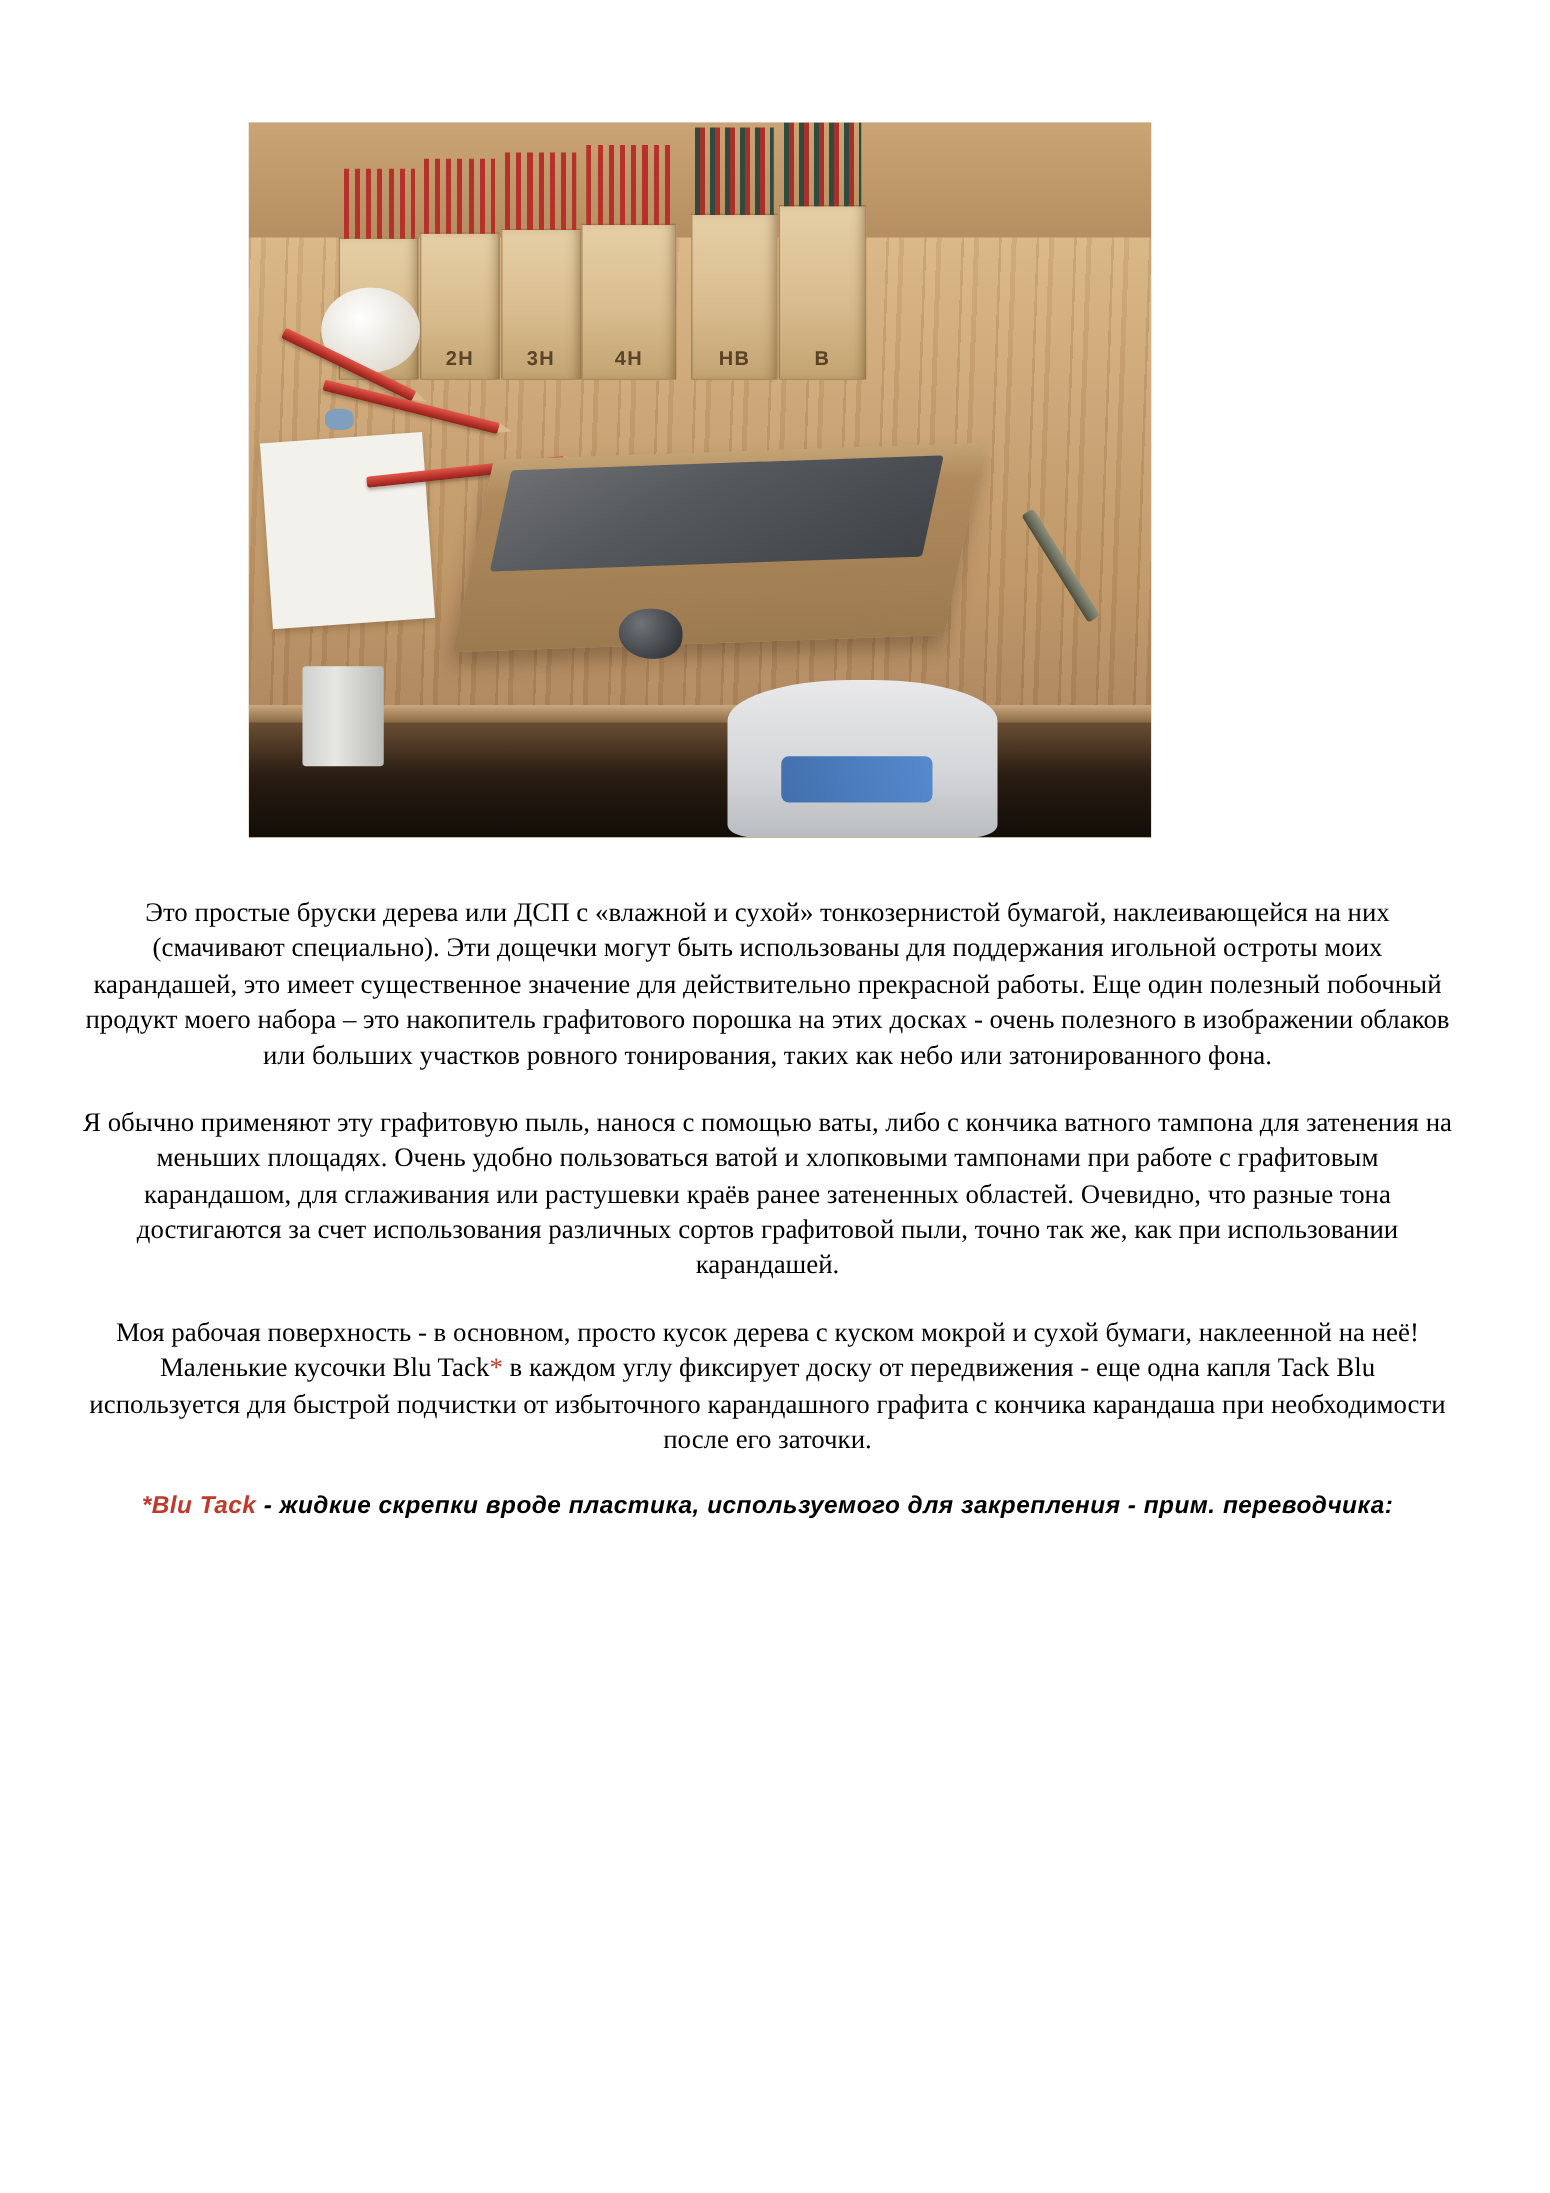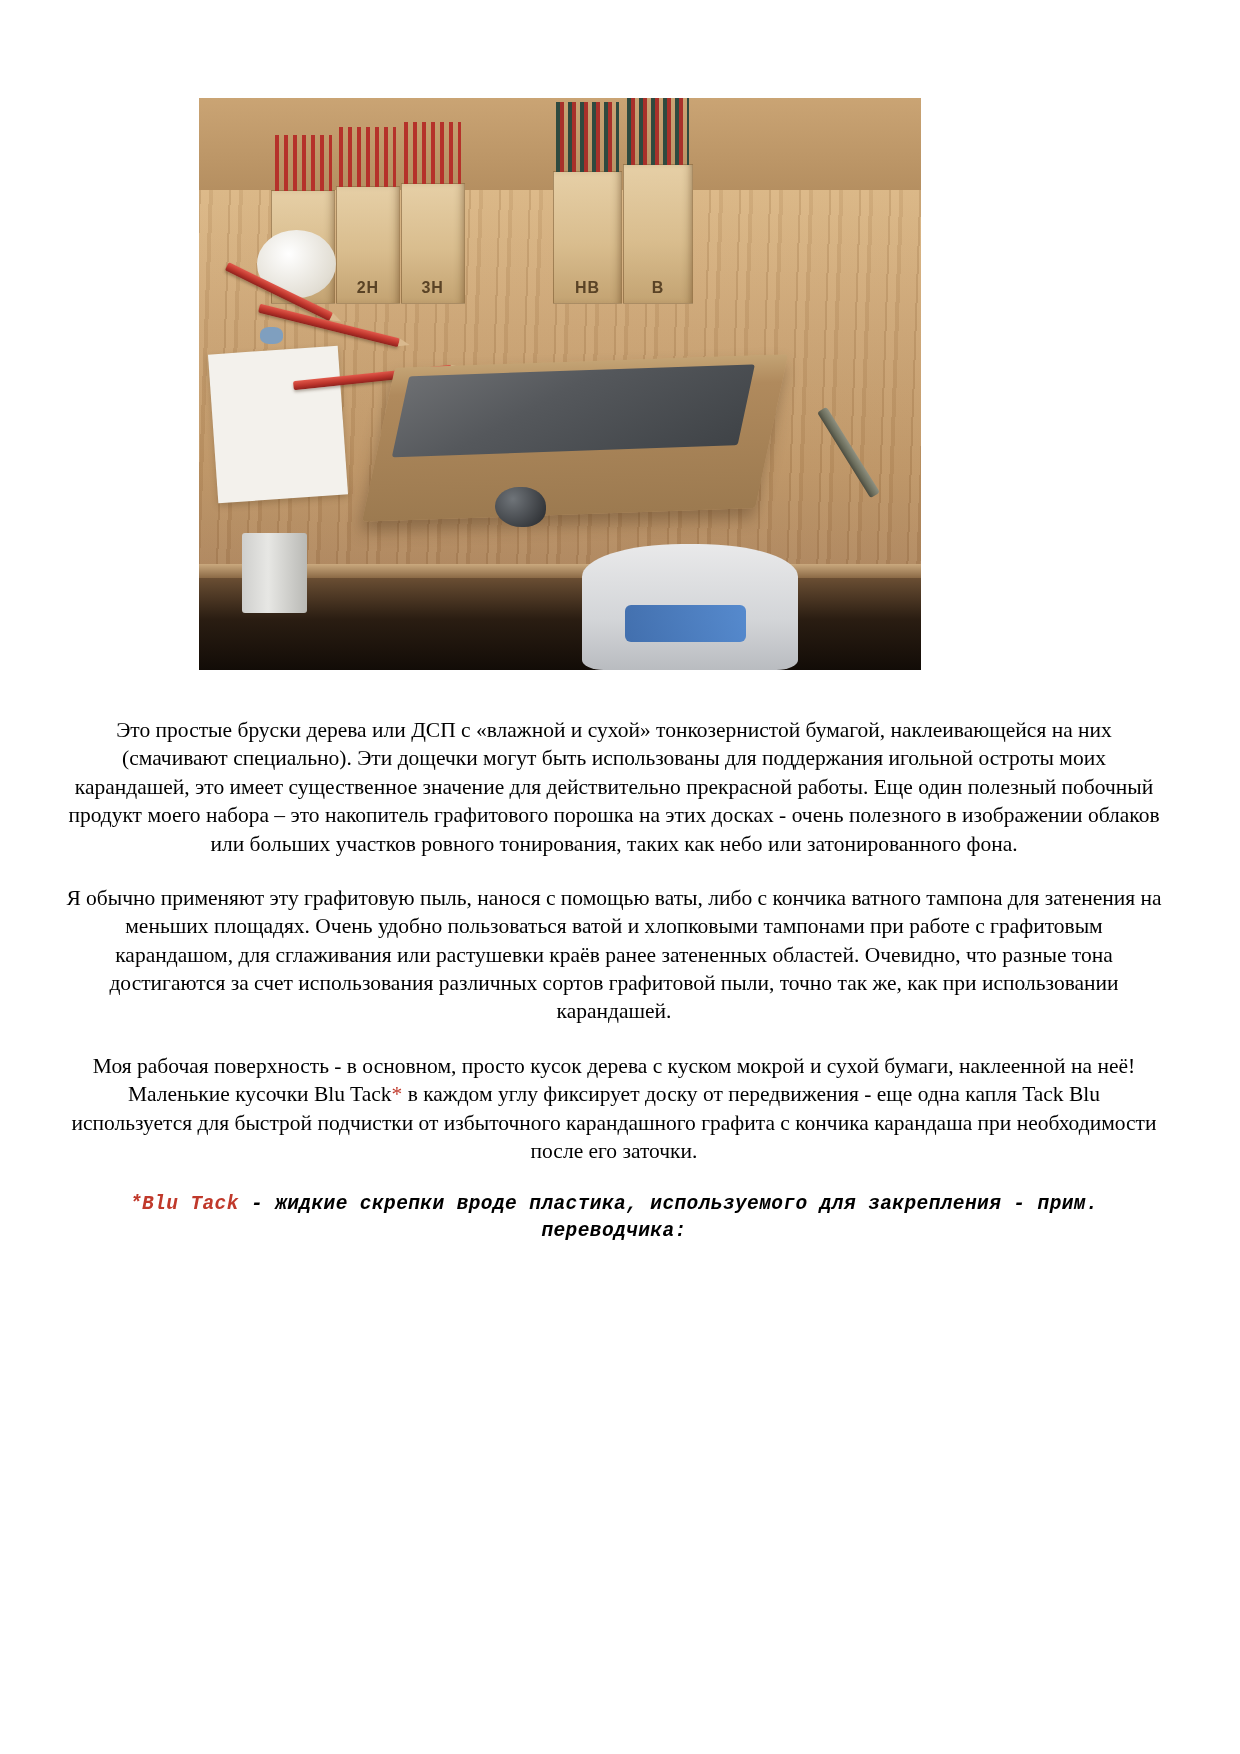--- a/index.html
+++ b/index.html
@@ -220,21 +220,21 @@
     margin: 46px 0 0 0;
     font-size: 21.5px;
     line-height: 1.32;
     text-align: center;
   }
   .body-text p {
     margin: 0 0 26px 0;
   }
   .footnote {
     margin-top: 8px;
-    font-family: Liberation Mono, monospace;
+    font-family: Liberation Sans, sans-serif;
     font-weight: 700;
     font-style: italic;
     font-size: 19.5px;
     line-height: 1.35;
     letter-spacing: .4px;
   }
   .accent {
     color: #c0392b;
   }
 </style>
@@ -254,20 +254,24 @@
           <div class="pencils" style="height:56px;"></div>
           <span>H</span>
         </div>
         <div class="blk" style="left:11.5%;width:11%;height:58%;">
           <div class="pencils" style="height:60px;"></div>
           <span>2H</span>
         </div>
         <div class="blk" style="left:23%;width:11%;height:60%;">
           <div class="pencils" style="height:62px;"></div>
           <span>3H</span>
+        </div>
+        <div class="blk" style="left:34.5%;width:13%;height:62%;">
+          <div class="pencils" style="height:64px;"></div>
+          <span>4H</span>
         </div>
         <div class="blk" style="left:50%;width:12%;height:66%;">
           <div class="pencils dark" style="height:70px;"></div>
           <span>HB</span>
         </div>
         <div class="blk" style="left:62.5%;width:12%;height:70%;">
           <div class="pencils dark" style="height:72px;"></div>
           <span>B</span>
         </div>
       </div>

